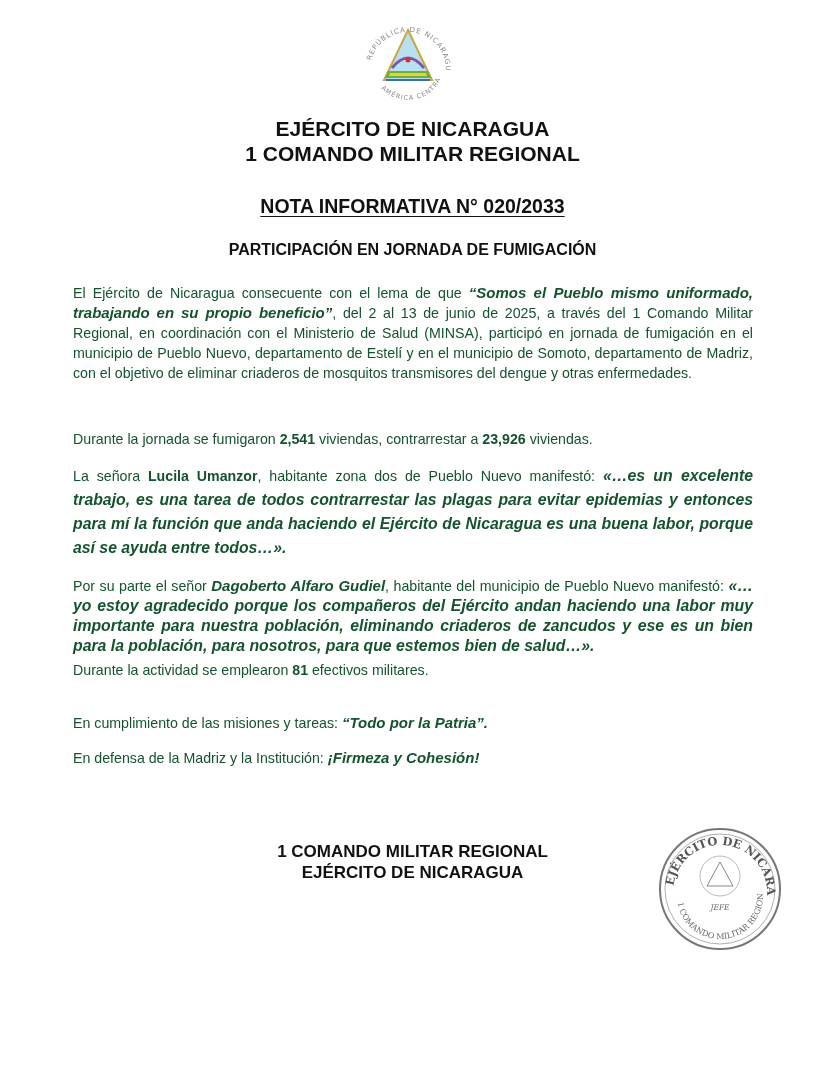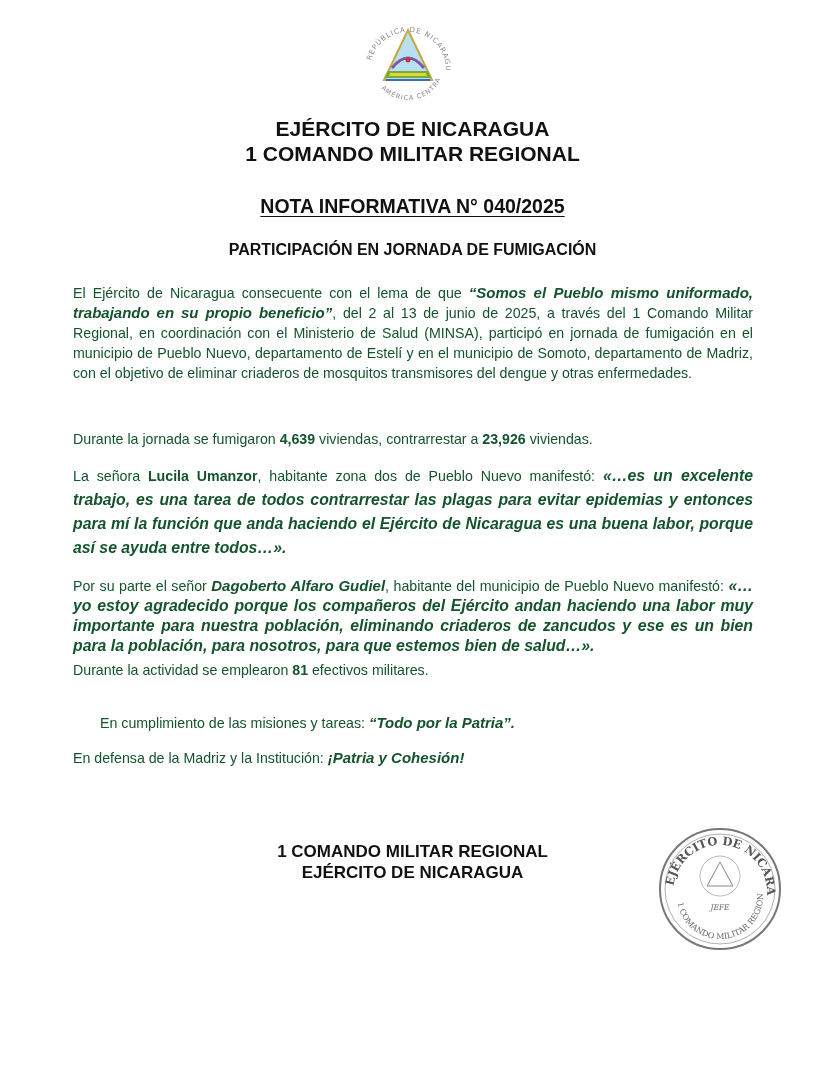--- a/index.html
+++ b/index.html
@@ -13,21 +13,21 @@
   .t4 { top:239px; font-size:16px; line-height:22px; }
   .body { position:absolute; left:73px; width:680px; font-size:14.2px; line-height:20px; color:#14532d; }
   .just { text-align:justify; text-align-last:left; }
   .bi { font-weight:bold; font-style:italic; font-size:15px; }
   .b { font-weight:bold; }
   .p1 { top:283px; }
   .p2 { top:429px; }
   .p3 { top:464px; }
   .p4 { top:576px; }
   .p5 { top:660px; }
-  .p6 { top:713px;margin-left:27px; }
+  .p6 { top:713px; }
   .p7 { top:748px; }
   .p8 { top:785px; }
   .sig { position:absolute; left:240px; width:345px; text-align:center; font-weight:bold; font-size:17px; line-height:21px; color:#111; }
   .sig1 { top:841px; }
   .sig2 { top:862px; }
   .stamp { position:absolute; left:657px; top:826px; width:126px; height:126px; }
 </style>
 </head>
 <body>
 
@@ -43,49 +43,49 @@
     <polygon points="56,12 80,62 32,62" fill="#b9e0f0" stroke="#c8a640" stroke-width="2"></polygon>
     <path d="M40,50 Q56,30 72,50" fill="none" stroke="#7b5aa6" stroke-width="3"></path>
     <circle cx="56" cy="42" r="2.5" fill="#c33"></circle>
     <polygon points="36,53 76,53 79,60 33,60" fill="#6fae3a"></polygon>
     <polygon points="38,55 74,55 75,58 37,58" fill="#e2d43a"></polygon>
     <rect x="34" y="61" width="44" height="2" fill="#3b6fa8"></rect>
   </svg>
 
   <div class="title t1">EJÉRCITO DE NICARAGUA</div>
   <div class="title t2">1 COMANDO MILITAR REGIONAL</div>
-  <div class="title t3">NOTA INFORMATIVA N° 040/2025</div>
+  <div class="title t3">NOTA INFORMATIVA N° 020/2033</div>
   <div class="title t4">PARTICIPACIÓN EN JORNADA DE FUMIGACIÓN</div>
 
   <div class="body just p1">
     <span>El Ejército de Nicaragua consecuente con el lema de que </span><span class="bi">“Somos el Pueblo mismo uniformado, trabajando en su propio beneficio”</span><span>, del 2 al 13 de junio de 2025, a través del 1 Comando Militar Regional, en coordinación con el Ministerio de Salud (MINSA), participó en jornada de fumigación en el municipio de Pueblo Nuevo, departamento de Estelí y en el municipio de Somoto, departamento de Madriz, con el objetivo de eliminar criaderos de mosquitos transmisores del dengue y otras enfermedades.</span>
   </div>
 
   <div class="body p2">
-    <span>Durante la jornada se fumigaron </span><span class="b">4,639</span><span> viviendas, contrarrestar a </span><span class="b">23,926</span><span> viviendas.</span>
+    <span>Durante la jornada se fumigaron </span><span class="b">2,541</span><span> viviendas, contrarrestar a </span><span class="b">23,926</span><span> viviendas.</span>
   </div>
 
   <div class="body just p3">
     <span>La señora </span><span class="b">Lucila Umanzor</span><span>, habitante zona dos de Pueblo Nuevo manifestó: </span><span class="bi" style="font-size:15.8px; line-height:24px;">«…es un excelente trabajo, es una tarea de todos contrarrestar las plagas para evitar epidemias y entonces para mí la función que anda haciendo el Ejército de Nicaragua es una buena labor, porque así se ayuda entre todos…».</span>
   </div>
 
   <div class="body just p4">
     <span>Por su parte el señor </span><span class="bi">Dagoberto Alfaro Gudiel</span><span>, habitante del municipio de Pueblo Nuevo manifestó: </span><span class="bi" style="font-size:15.8px;">«…yo estoy agradecido porque los compañeros del Ejército andan haciendo una labor muy importante para nuestra población, eliminando criaderos de zancudos y ese es un bien para la población, para nosotros, para que estemos bien de salud…».</span>
   </div>
 
   <div class="body p5">
     <span>Durante la actividad se emplearon </span><span class="b">81</span><span> efectivos militares.</span>
   </div>
 
   <div class="body p6">
     <span>En cumplimiento de las misiones y tareas: </span><span class="bi">“Todo por la Patria”.</span>
   </div>
 
   <div class="body p7">
-    <span>En defensa de la Madriz y la Institución: </span><span class="bi">¡Patria y Cohesión!</span>
+    <span>En defensa de la Madriz y la Institución: </span><span class="bi">¡Firmeza y Cohesión!</span>
   </div>
 
 
   <div class="sig sig1">1 COMANDO MILITAR REGIONAL</div>
   <div class="sig sig2">EJÉRCITO DE NICARAGUA</div>
 
   <svg class="stamp" viewBox="0 0 126 126">
     <defs>
       <path id="sTop" d="M16,66 A47,47 0 0,1 110,66"></path>
       <path id="sBot" d="M20,70 A43,43 0 0,0 106,70"></path>

